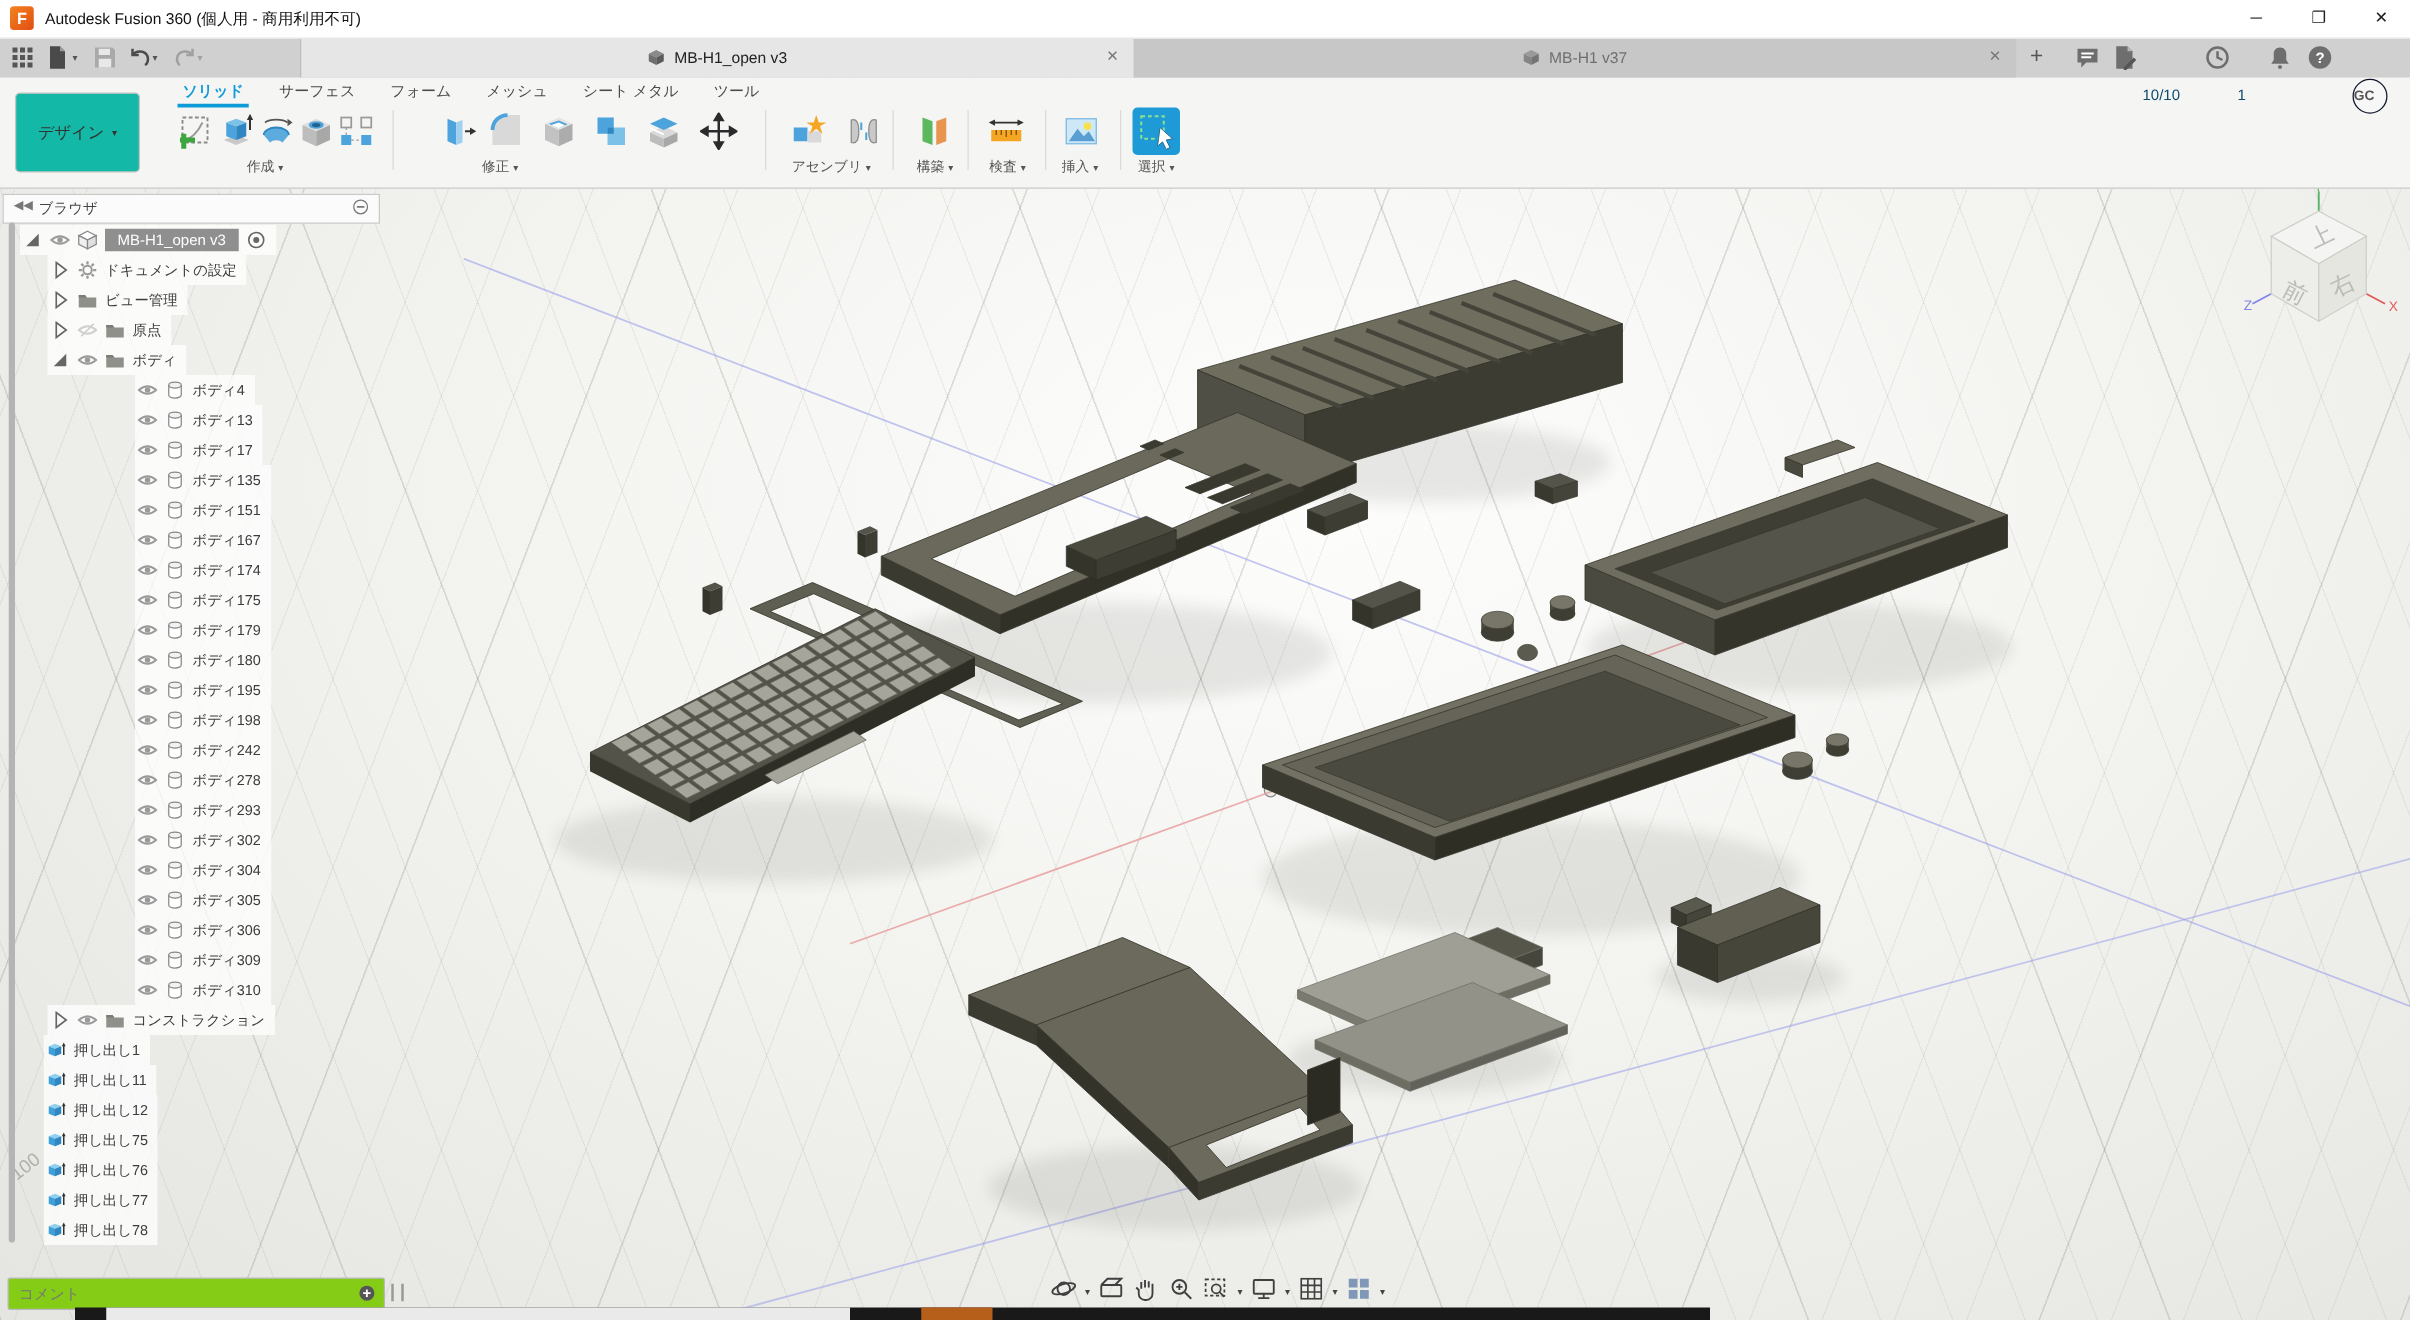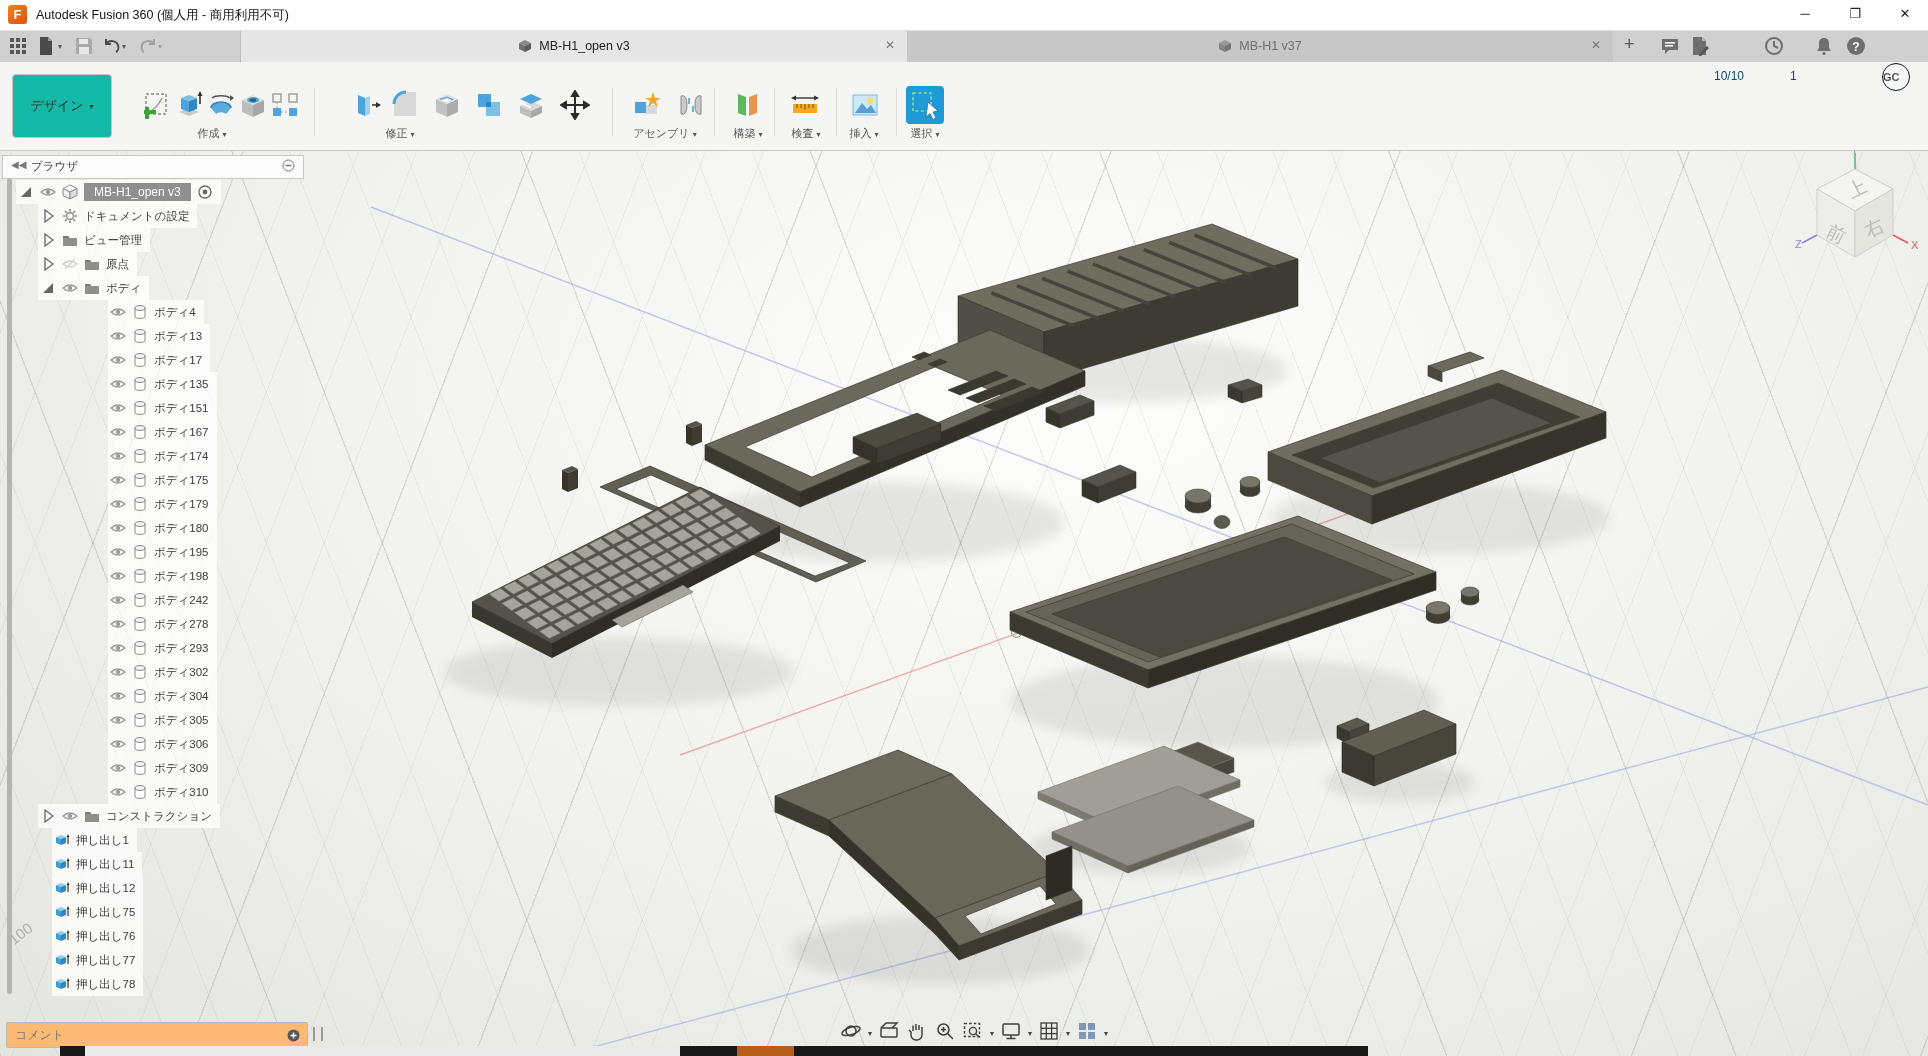--- a/index.html
+++ b/index.html
@@ -58,30 +58,30 @@
   #select-tile{position:absolute;left:906px;top:24px;width:38px;height:38px;background:#1e9bd6;border-radius:4px;}
   
   #browser-header{position:absolute;left:2px;top:155px;width:300px;height:22px;background:#fbfbfb;
     border:1px solid #c9c9c9;z-index:10;font-size:11.5px;color:#444;}
   #browser-header .dbl{position:absolute;left:8px;top:3px;color:#777;font-size:10px;}
   #browser-header .ttl{position:absolute;left:28px;top:3px;}
   #browser-header .opt{position:absolute;right:8px;top:3px;}
   #tree{position:absolute;left:16px;top:180px;z-index:10;font-size:11.5px;color:#3c3c3c;}
   .trow{height:24px;display:flex;align-items:center;gap:6px;background:rgba(255,255,255,.74);
     padding:0 8px 0 2px;width:max-content;}
-  .ml1{margin-left:22px;}  .ml2{margin-left:92px;}  .ml3{margin-left:36px;}
+  .ml1{margin-left:22px;}  .ml2{margin-left:92px;}  .ml3{margin-left:19px;}
   .pill{background:#8f8f8f;color:#fff;font-size:12px;padding:2px 10px;}
   .tico{display:inline-flex;width:16px;height:16px;align-items:center;justify-content:center;}
   .tico svg{width:16px;height:16px;}
   #browser-scroll{position:absolute;left:7px;top:178px;width:5px;height:816px;background:#b4b4b4;
     border-radius:3px;z-index:10;}
   
   #viewcube{position:absolute;left:1795px;top:145px;width:130px;height:130px;z-index:5;}
   
-  #comment-box{position:absolute;left:6px;top:1022px;width:300px;height:24px;background:#fdba74;
+  #comment-box{position:absolute;left:6px;top:1022px;width:300px;height:24px;background:#84cc16;
     border:1px solid #b9b9b9;border-radius:2px;z-index:11;}
   #comment-input{position:absolute;left:6px;top:1px;width:250px;height:20px;border:none;outline:none;
     font-size:12px;color:#555;background:transparent;font-family:inherit;}
   #comment-add{position:absolute;right:7px;top:5px;}
   #comment-handle{position:absolute;left:313px;top:1027px;width:6px;height:14px;z-index:11;
     border-left:2px solid #999;border-right:2px solid #999;}
   #navbar{position:absolute;left:840px;top:1020px;height:26px;z-index:11;display:flex;align-items:center;gap:6px;}
   #navbar svg{width:22px;height:22px;}
   #navbar .caret2{font-size:8px;color:#444;}
   #bottom-strip{position:absolute;left:60px;top:1046px;width:1308px;height:10px;background:#191919;z-index:12;}
@@ -457,20 +457,29 @@
       </svg>
   </div>
   <div class="abs" style="left:1882px;top:33px;width:26px;height:26px;border-radius:50%;background:#f7f7f7;border:1px solid #0f172a;text-align:left;line-height:26px;font-size:11px;font-weight:bold;color:#555" data-interactable="true">GC</div>
 </div>
 
 <div id="ribbon" data-interactable="false">
   <div id="workspace-btn" data-interactable="true">
     <span data-interactable="false">デザイン</span>
       <span style="font-size:8px">▾</span>
   </div>
+  <div id="tooltabs" data-interactable="false">
+
+  <div class="ttab active" data-interactable="true"><span>ソリッド</span></div>
+      <div class="ttab" data-interactable="true"><span>サーフェス</span></div>
+      <div class="ttab" data-interactable="true"><span>フォーム</span></div>
+      <div class="ttab" data-interactable="true"><span>メッシュ</span></div>
+      <div class="ttab" data-interactable="true"><span>シート メタル</span></div>
+      <div class="ttab" data-interactable="true"><span>ツール</span></div>
+    </div>
 
   <div class="ric" style="left:142px" data-interactable="true"><svg viewBox="0 0 30 30">
         <rect x="4" y="4" width="20" height="20" fill="none" stroke="#8a8a8a" stroke-dasharray="3 2" stroke-width="1.5"></rect>
         <path d="M6 22 Q14 20 20 8" fill="none" stroke="#9a9a9a" stroke-width="1.5"></path>
         <rect x="3" y="17" width="4" height="12" fill="#3da53d" transform="rotate(0)"></rect>
         <rect x="2" y="20" width="12" height="4" fill="#3da53d"></rect>
       </svg></div>
   <div class="ric" style="left:174px" data-interactable="true"><svg viewBox="0 0 30 30">
         <polygon points="5,22 15,26 25,22 15,18" fill="#c9c9c9"></polygon>
         <polygon points="7,8 15,11 15,22 7,19" fill="#4da4dc"></polygon>

